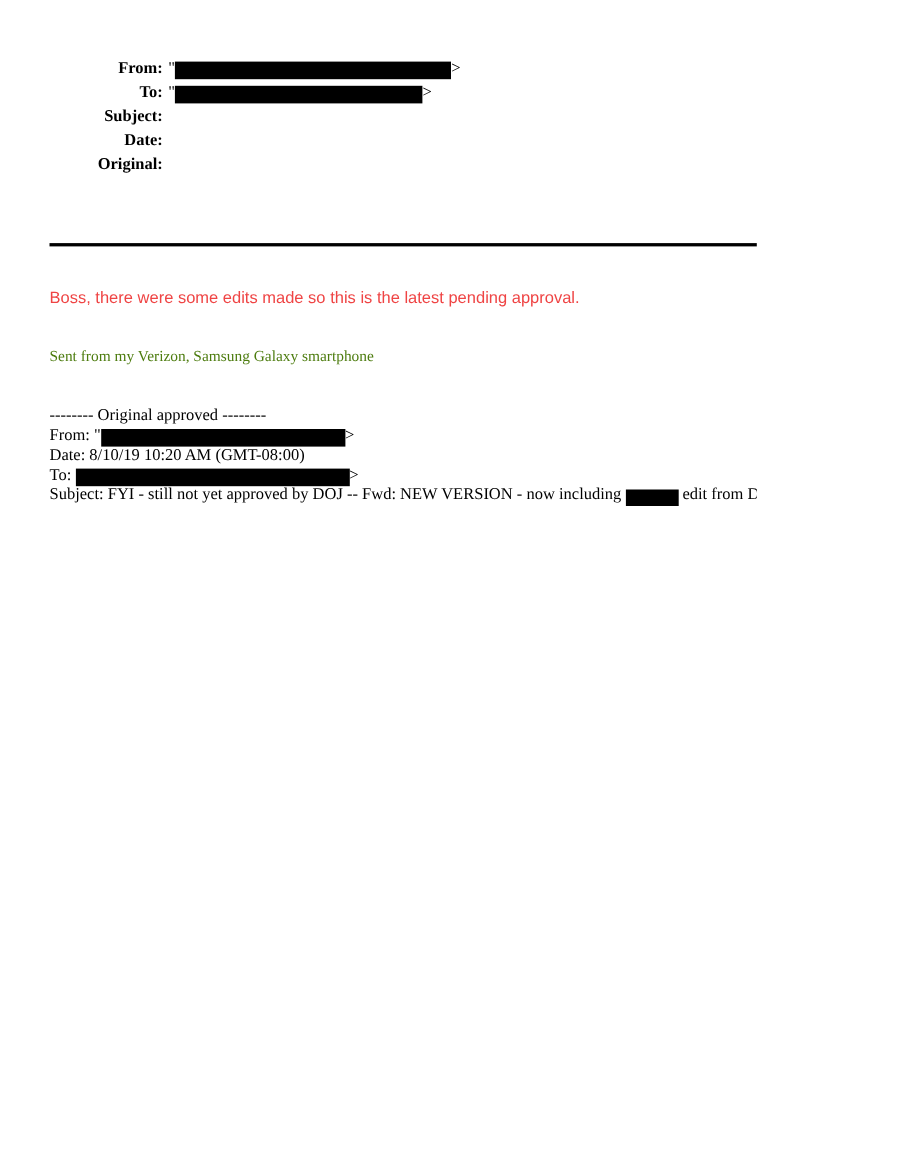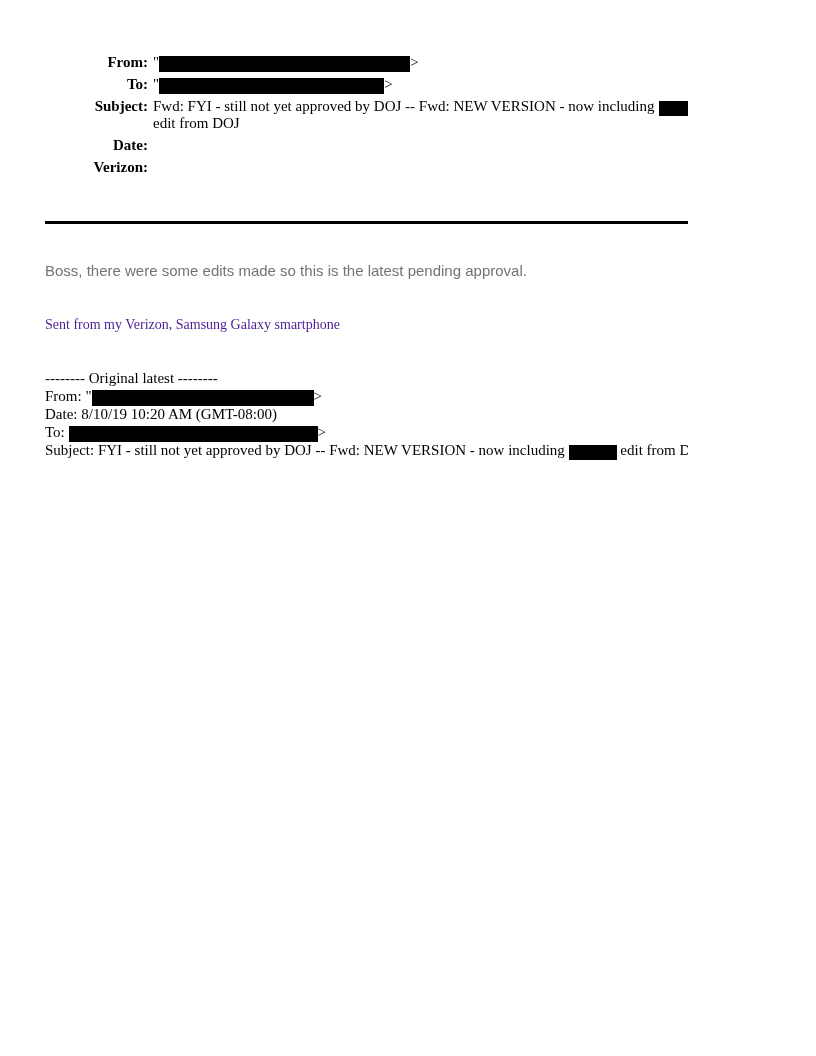--- a/index.html
+++ b/index.html
@@ -74,31 +74,31 @@
 
   
   .body-message {
     position: absolute;
     left: 45px;
     top: 262px;
     width: 726px;
     font-family: "Liberation Sans", sans-serif;
     font-size: 15px;
     line-height: 18px;
-    color: #737373;
+    color: #ef4444;
   }
   .signature {
     position: absolute;
     left: 45px;
     top: 316px;
     width: 726px;
     font-family: "Liberation Serif", serif;
     font-size: 14px;
     line-height: 17px;
-    color: #4c1d95;
+    color: #4d7c0f;
   }
 
   
   .orig-block {
     position: absolute;
     left: 45px;
     top: 369px;
     width: 726px;
     font-size: 15px;
     line-height: 18px;
@@ -119,43 +119,42 @@
       <div class="field-value"><span>"</span><span class="redact rb-hdr-from"></span><span>&gt;</span></div>
     </div>
 
     <div class="field-row">
       <div class="field-label">To:</div>
       <div class="field-value"><span>"</span><span class="redact rb-hdr-to"></span><span>&gt;</span></div>
     </div>
 
     <div class="field-row">
       <div class="field-label">Subject:</div>
-      <div class="field-value"><span>Fwd: FYI - still not yet approved by DOJ -- Fwd: NEW VERSION - now including</span><span class="redact rb-hdr-subj"></span><span class="wrap-line">edit from DOJ</span></div>
     </div>
 
     <div class="field-row">
       <div class="field-label">Date:</div>
     </div>
 
 
     <div class="field-row">
-      <div class="field-label">Verizon:</div>
+      <div class="field-label">Original:</div>
     </div>
 
   </div>
 
   <div class="header-rule"></div>
 
   <div class="body-message">Boss, there were some edits made so this is the latest pending approval.</div>
 
   <div class="signature">Sent from my Verizon, Samsung Galaxy smartphone</div>
 
   <div class="orig-block">
 
-    <div class="orig-line">-------- Original latest --------</div>
+    <div class="orig-line">-------- Original approved --------</div>
 
     <div class="orig-line"><span>From:</span> <span>"</span><span class="redact rb-om-from"></span><span>&gt;</span></div>
 
     <div class="orig-line"><span>Date:</span> <span>8/10/19 10:20 AM (GMT-08:00)</span></div>
 
     <div class="orig-line"><span>To:</span> <span class="redact rb-om-to"></span><span>&gt;</span></div>
 
     <div class="orig-line"><span>Subject:</span> <span>FYI - still not yet approved by DOJ -- Fwd: NEW VERSION - now including</span> <span class="redact rb-om-subj"></span> <span>edit from DOJ</span></div>
 
   </div>

